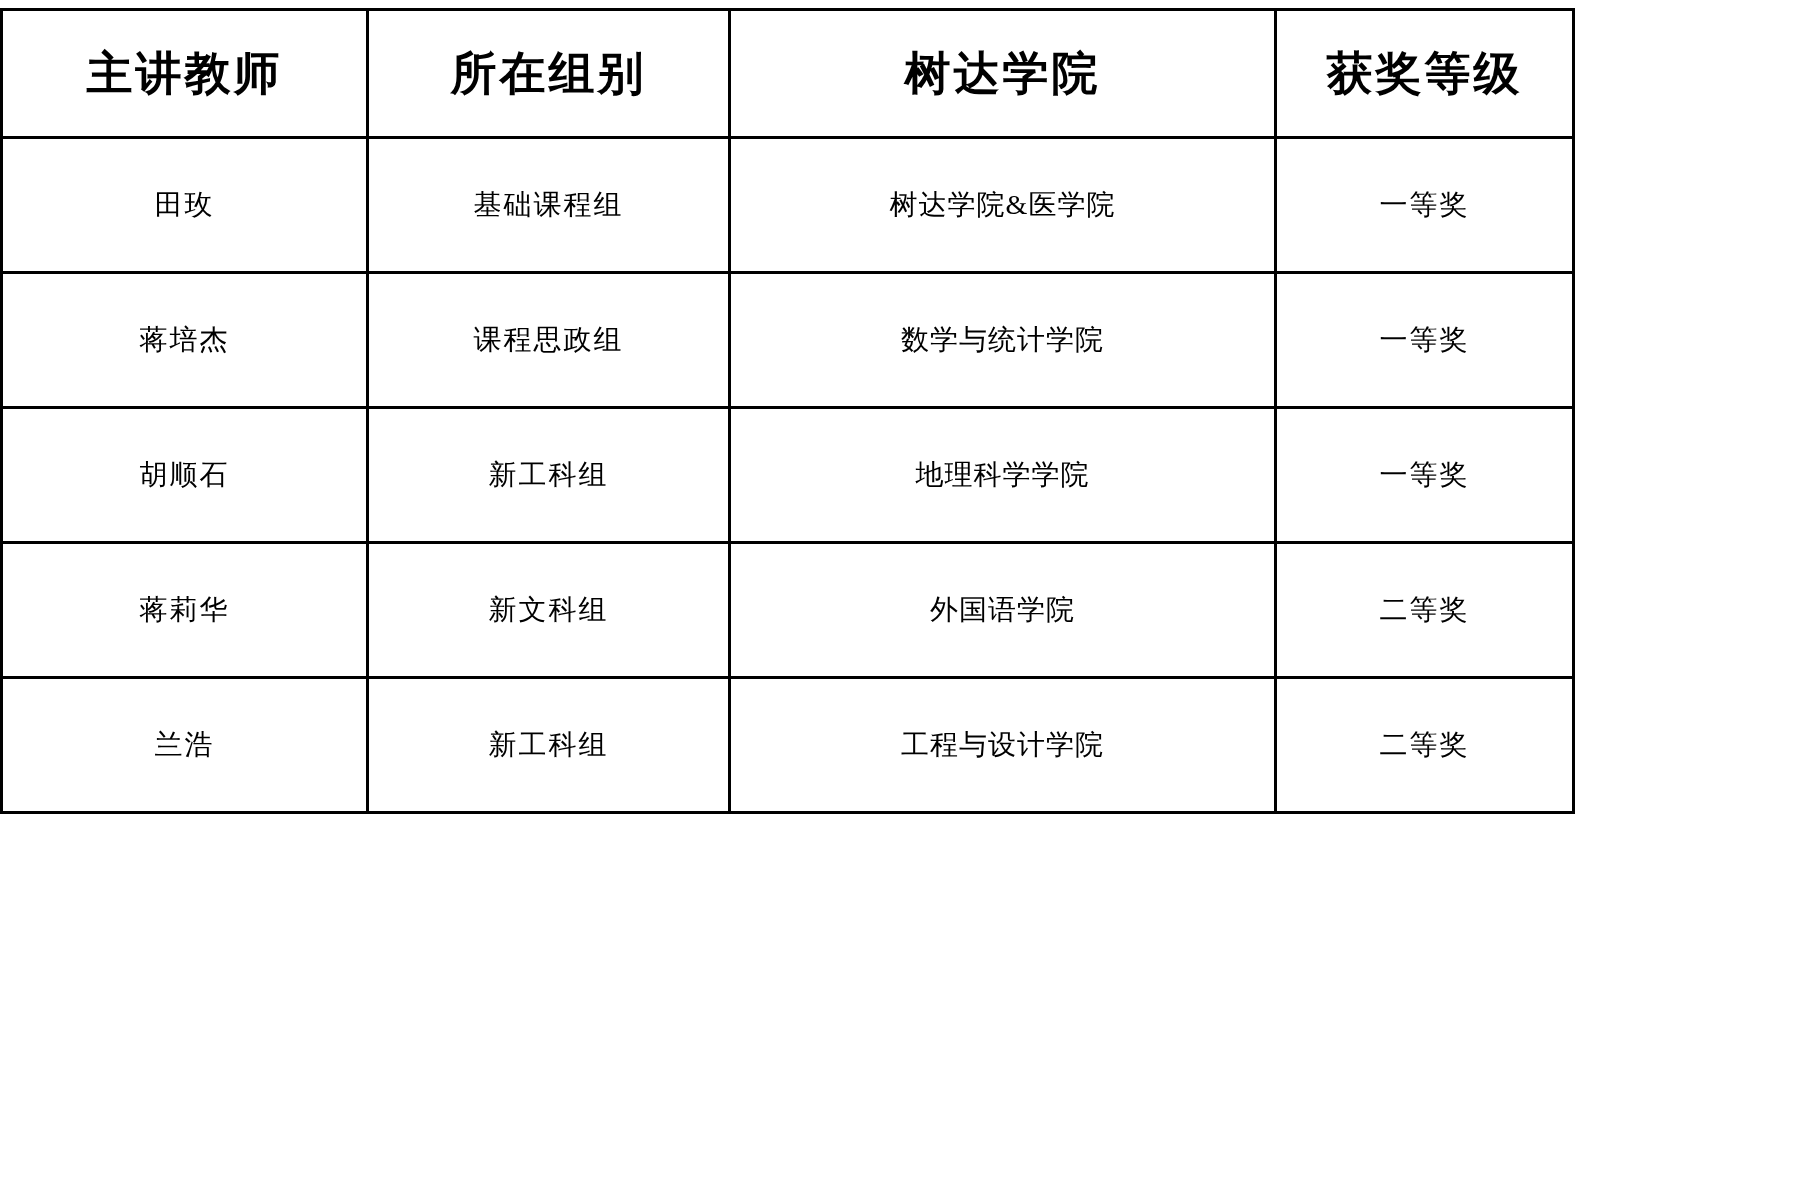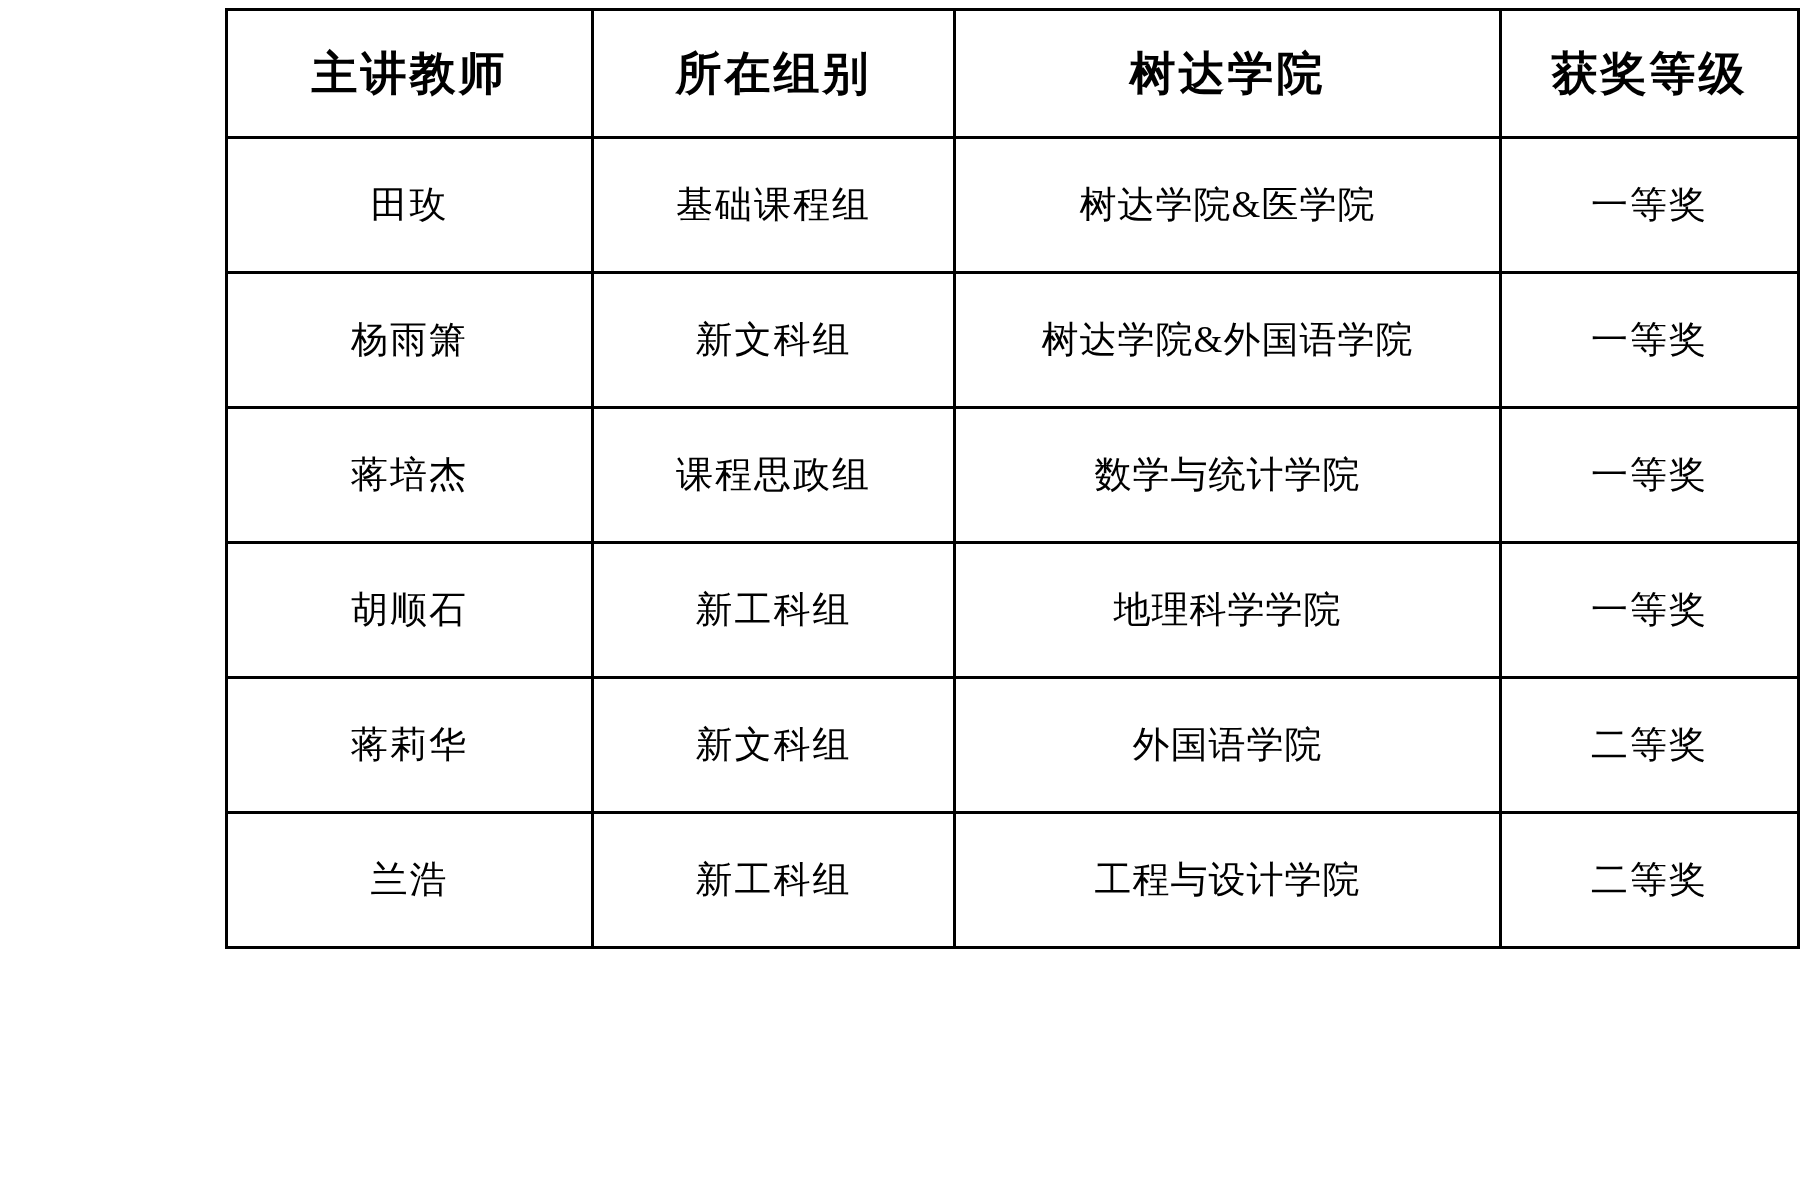--- a/index.html
+++ b/index.html
@@ -13,21 +13,21 @@
     font-family: "Liberation Serif", "DejaVu Serif", serif;
     color: #000000;
   }
   .page {
     width: 1800px;
     height: 1200px;
     position: relative;
     box-sizing: border-box;
     padding: 8px 0 0 0;
     display: flex;
-    justify-content: flex-end;
+    justify-content: flex-start;
     align-items: flex-start;
   }
   table.award-table {
     border-collapse: collapse;
     width: 1572px;
     table-layout: fixed;
     margin-top: 0;
   }
   table.award-table col.c0 { width: 366px; }
   table.award-table col.c1 { width: 362px; }
@@ -46,21 +46,21 @@
     overflow: hidden;
   }
   table.award-table thead th {
     height: 125px;
     font-size: 46px;
     font-weight: bold;
     letter-spacing: 3px;
   }
   table.award-table tbody td {
     height: 132px;
-    font-size: 37px;
+    font-size: 28px;
   }
   table.award-table tbody td.college {
     letter-spacing: 1px;
   }
 </style>
 </head>
 <body>
 
 <div class="page">
   <table class="award-table">
@@ -79,26 +79,20 @@
       </tr>
     </thead>
     <tbody>
       <tr>
         <td>田玫</td>
         <td>基础课程组</td>
         <td class="college">树达学院&amp;医学院</td>
         <td>一等奖</td>
       </tr>
       <tr>
-        <td>杨雨箫</td>
-        <td>新文科组</td>
-        <td class="college">树达学院&amp;外国语学院</td>
-        <td>一等奖</td>
-      </tr>
-      <tr>
         <td>蒋培杰</td>
         <td>课程思政组</td>
         <td class="college">数学与统计学院</td>
         <td>一等奖</td>
       </tr>
       <tr>
         <td>胡顺石</td>
         <td>新工科组</td>
         <td class="college">地理科学学院</td>
         <td>一等奖</td>

